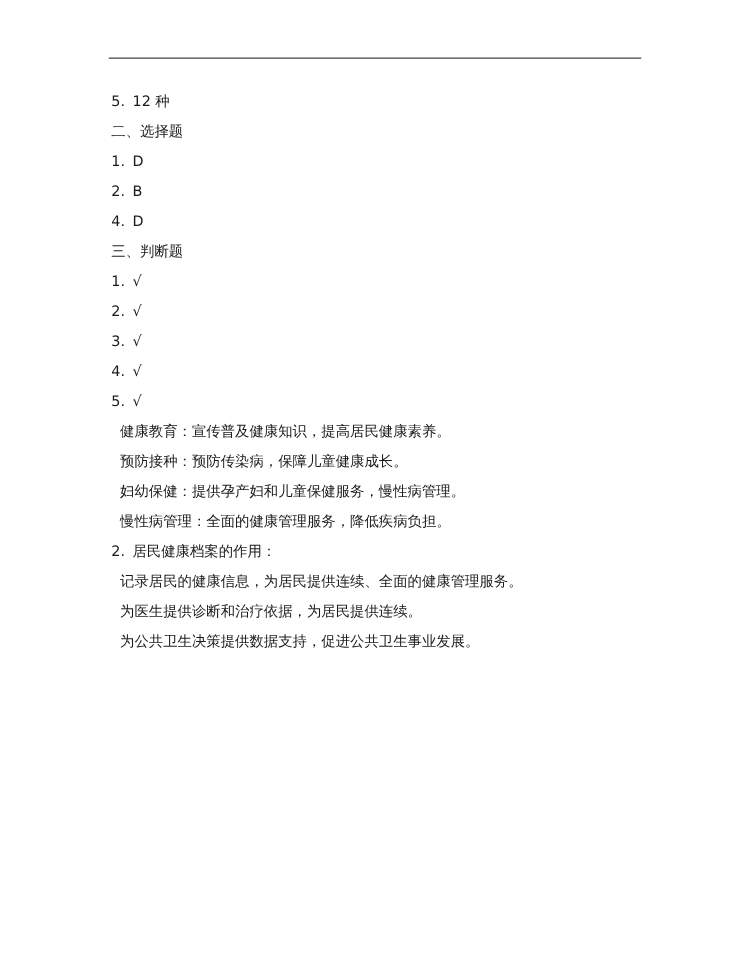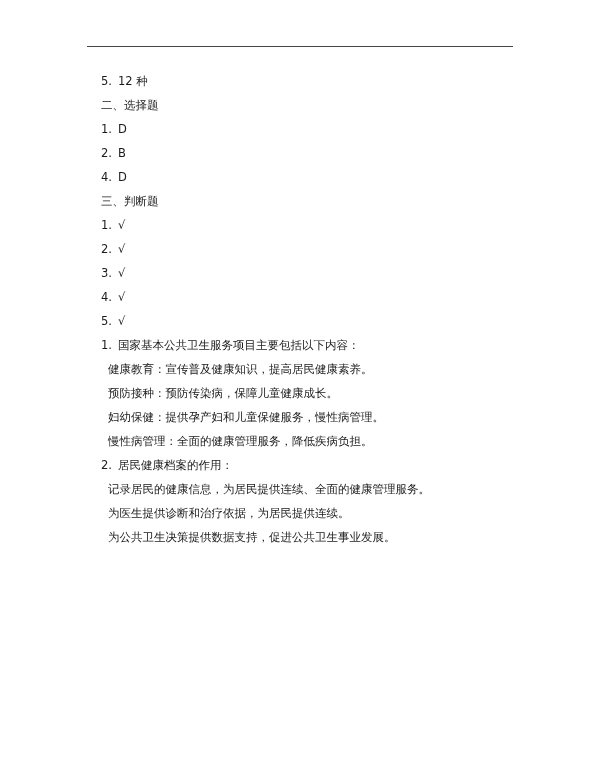--- a/index.html
+++ b/index.html
@@ -5,21 +5,21 @@
     html, body { margin: 0; padding: 0; }
     body {
       width: 600px; height: 776px; background: #ffffff; position: relative; overflow: hidden;
       font-family: "DejaVu Sans", "Liberation Sans", sans-serif;
       color: #1a1a1a;
     }
     .rule {
       position: absolute; left: 87px; top: 46px; width: 426px; height: 1px; background: #444;
     }
     .content {
-      position: absolute; left: 101px; top: 71px; width: 440px;
+      position: absolute; left: 89px; top: 71px; width: 440px;
     }
     .line {
       height: 24px; line-height: 20px; font-size: 11.5px; white-space: nowrap;
     }
     .line.indent { padding-left: 7px; }
     .num { display: inline-block; }
     .ans { margin-left: 6px; }
   </style>
 </head>
 <body>
@@ -36,21 +36,20 @@
   <div class="line"><span class="num">2.</span><span class="ans">B</span></div>
   <div class="line"><span class="num">4.</span><span class="ans">D</span></div>
 
   <div class="line">三、判断题</div>
   <div class="line"><span class="num">1.</span><span class="ans">√</span></div>
   <div class="line"><span class="num">2.</span><span class="ans">√</span></div>
   <div class="line"><span class="num">3.</span><span class="ans">√</span></div>
   <div class="line"><span class="num">4.</span><span class="ans">√</span></div>
   <div class="line"><span class="num">5.</span><span class="ans">√</span></div>
 
-  <div class="line"><span class="num">1.</span><span class="ans">国家基本公共卫生服务项目主要包括以下内容：</span></div>
   <div class="line indent">健康教育：宣传普及健康知识，提高居民健康素养。</div>
   <div class="line indent">预防接种：预防传染病，保障儿童健康成长。</div>
   <div class="line indent">妇幼保健：提供孕产妇和儿童保健服务，慢性病管理。</div>
   <div class="line indent">慢性病管理：全面的健康管理服务，降低疾病负担。</div>
 
   <div class="line"><span class="num">2.</span><span class="ans">居民健康档案的作用：</span></div>
   <div class="line indent">记录居民的健康信息，为居民提供连续、全面的健康管理服务。</div>
   <div class="line indent">为医生提供诊断和治疗依据，为居民提供连续。</div>
   <div class="line indent">为公共卫生决策提供数据支持，促进公共卫生事业发展。</div>
 </div>

